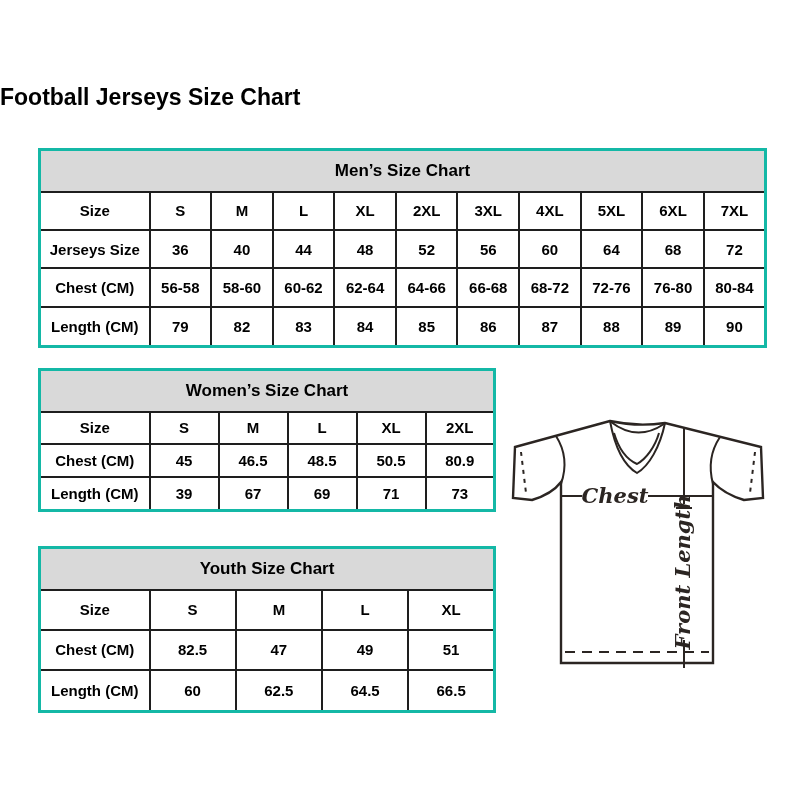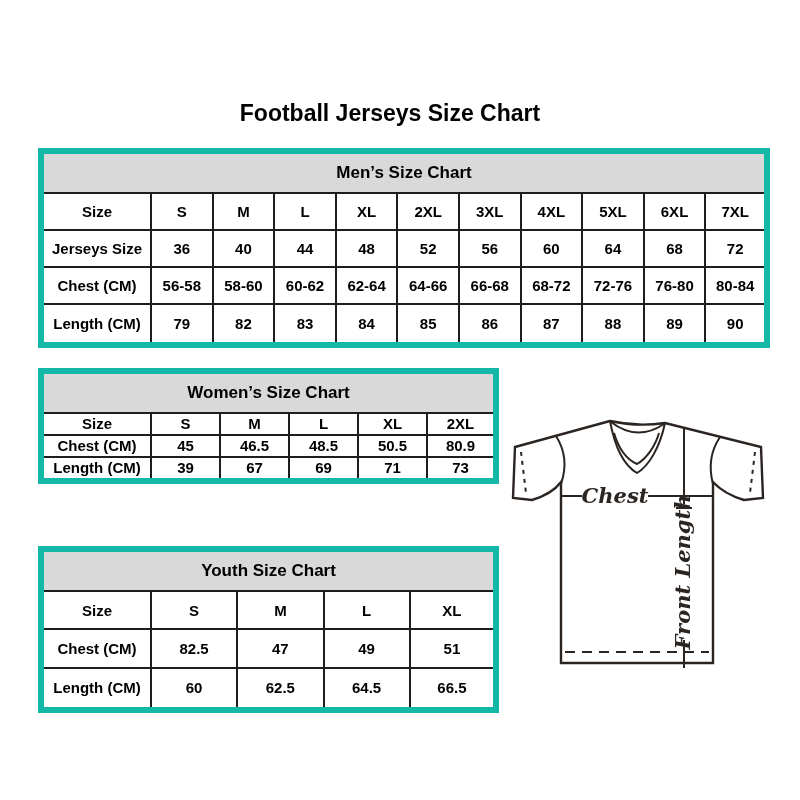--- a/index.html
+++ b/index.html
@@ -1,27 +1,27 @@
 <!DOCTYPE html>
 <html><head>
 <meta charset="utf-8">
 <style>
   html,body{margin:0;padding:0;background:#fff;}
   .page{position:relative;width:800px;height:800px;background:#ffffff;overflow:hidden;
         font-family:"Liberation Sans",sans-serif;color:#000;}
-  .title{position:absolute;top:100px;left:0;width:780px;text-align:center;
+  .title{position:absolute;top:84px;left:0;width:780px;text-align:left;
          font-size:23px;font-weight:bold;}
   table{border-collapse:collapse;table-layout:fixed;position:absolute;background:#fff;
-        border:6px solid #14b8a6;}
+        border:3px solid #14b8a6;}
   td{border:2px solid #1e1e1e;text-align:center;vertical-align:middle;
      font-weight:bold;font-size:15px;padding:0;overflow:hidden;white-space:nowrap;}
   td.cap{background:#d9d9d9;font-size:17px;}
   tr.cap-row{height:42px;}
   #men{left:38px;top:148px;width:726px;height:200px;}
-  #women{left:38px;top:368px;width:455px;height:116px;border-radius:32px;}
+  #women{left:38px;top:368px;width:455px;height:144px;border-radius:32px;}
   #youth{left:38px;top:546px;width:455px;height:167px;}
   #jersey{position:absolute;left:498px;top:400px;width:280px;height:280px;}
   #jersey path,#jersey line{fill:none;stroke:#2b2522;}
   #jersey text{fill:#2b2522;font-family:"DejaVu Serif",serif;
                font-style:italic;font-weight:bold;font-size:21px;}
 </style>
 </head>
 <body>
 
 <div class="page">

